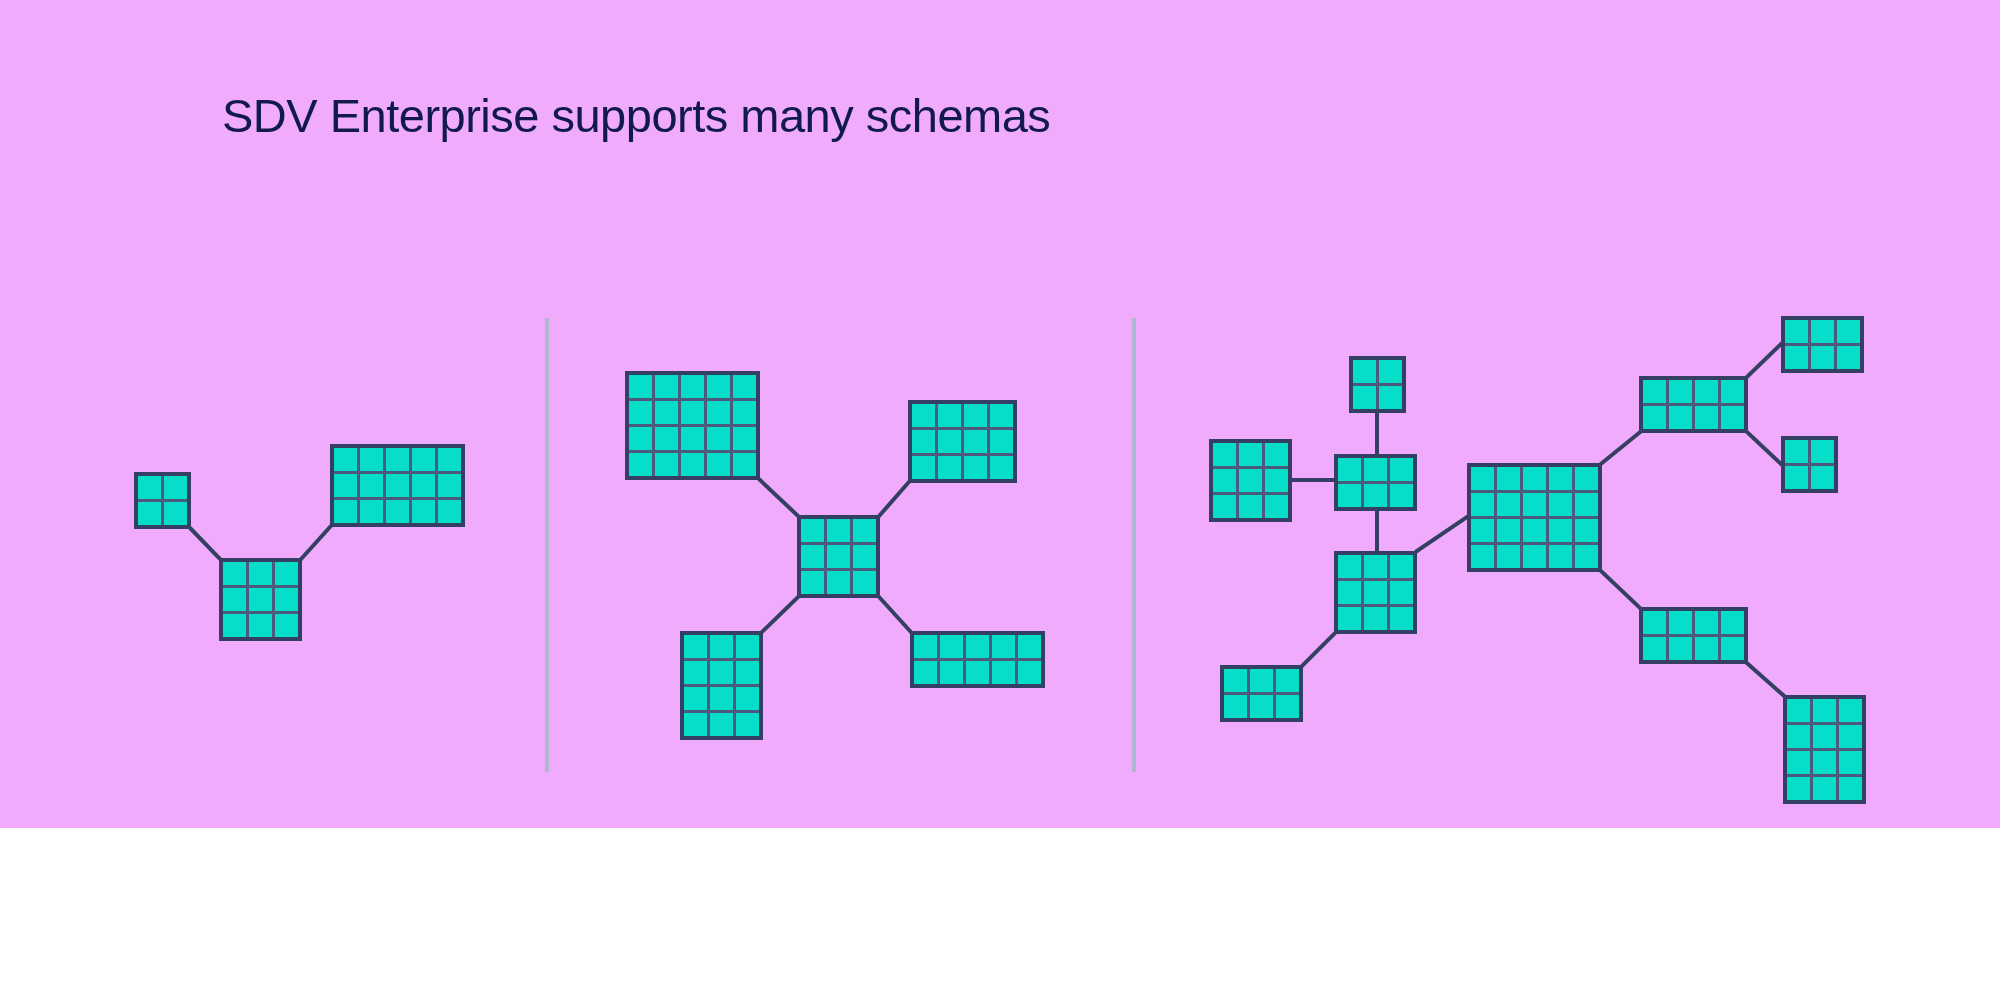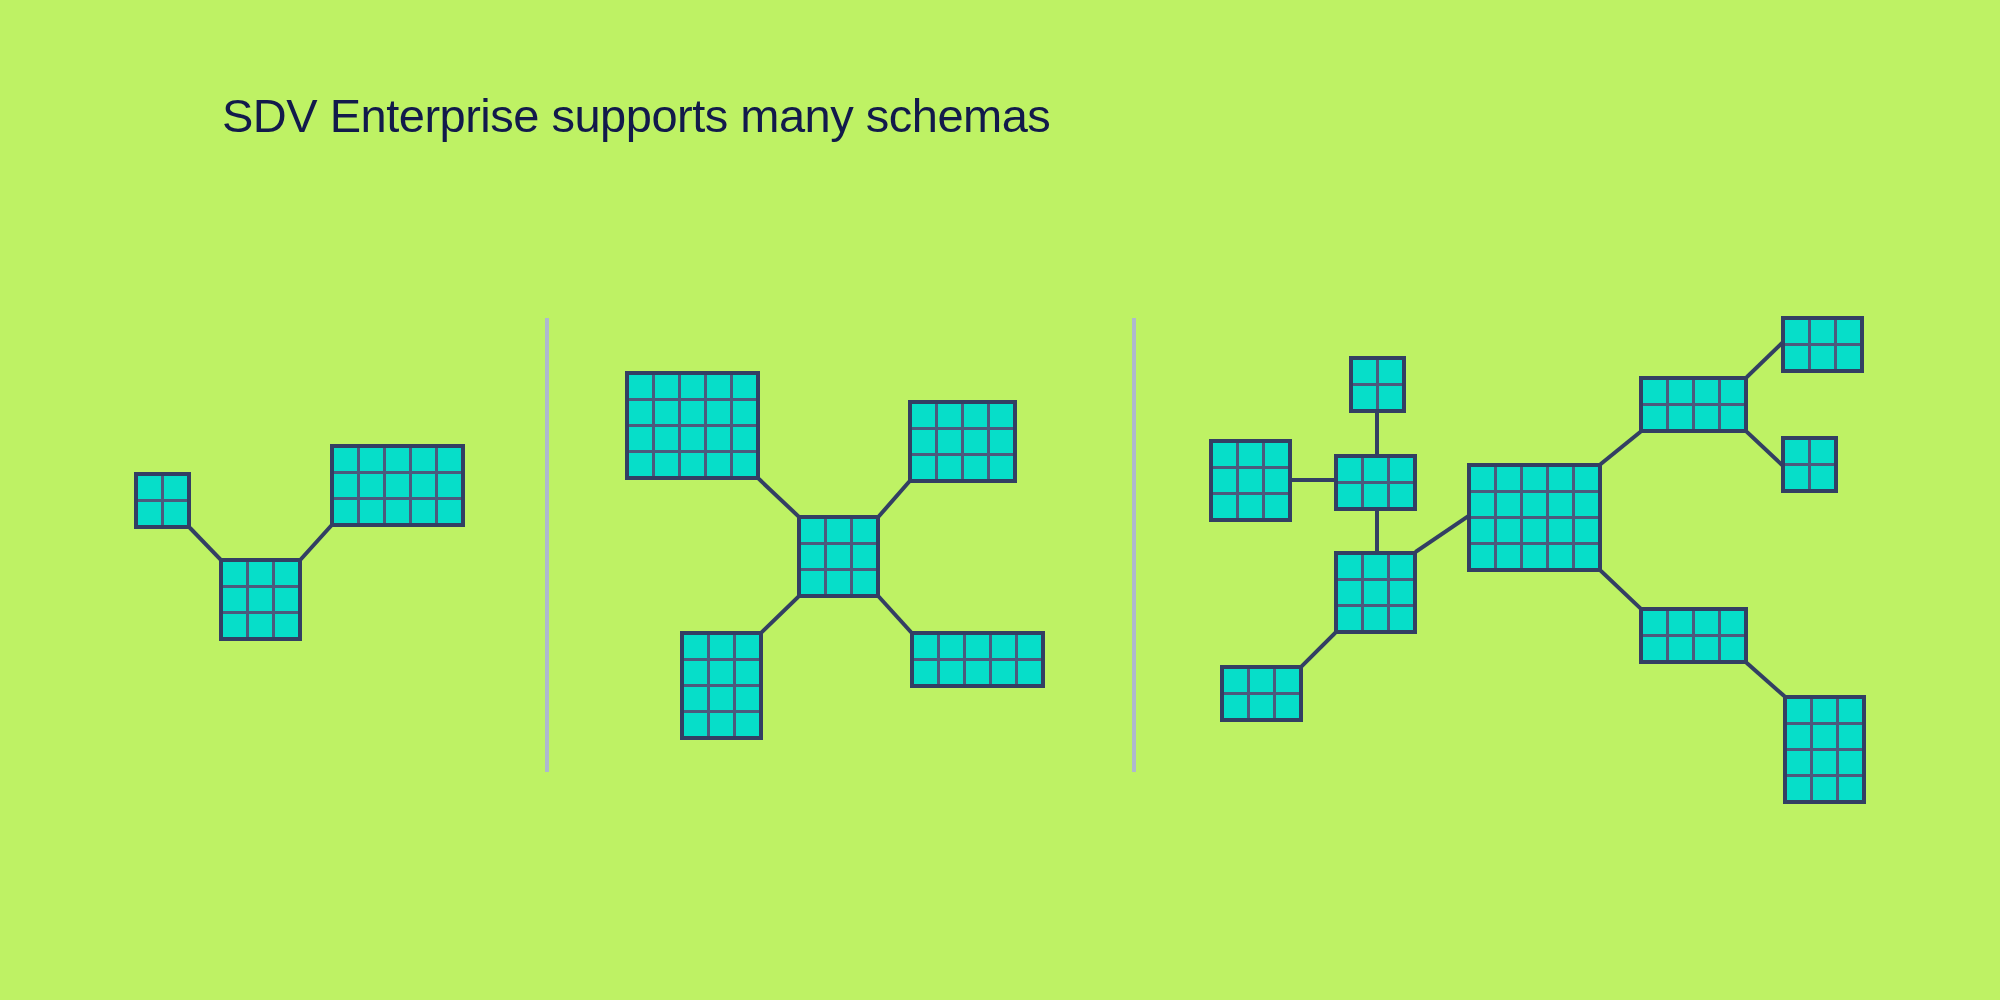--- a/index.html
+++ b/index.html
@@ -7,22 +7,22 @@
     padding: 0;
     width: 2000px;
     height: 1000px;
     background: #ffffff;
     overflow: hidden;
     font-family: "Liberation Sans", sans-serif;
   }
   .slide {
     position: relative;
     width: 2000px;
-    height: 1000px;
-    background: #bef264;
+    height: 828px;
+    background: #f0abfc;
   }
   .slide-title {
     position: absolute;
     left: 222px;
     top: 88px;
     margin: 0;
     font-size: 47px;
     font-weight: 400;
     letter-spacing: -0.5px;
     color: #121A4B;

